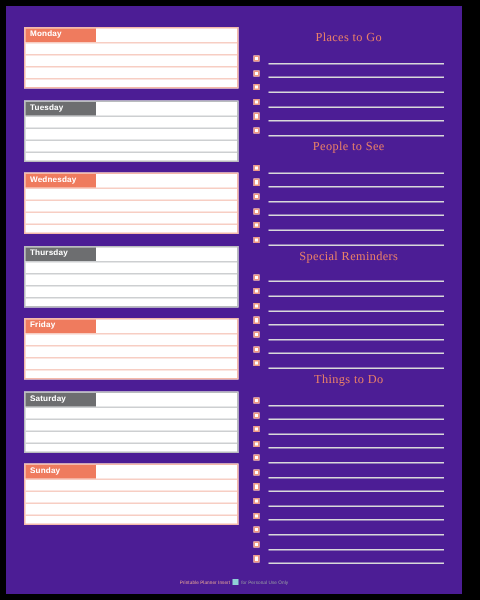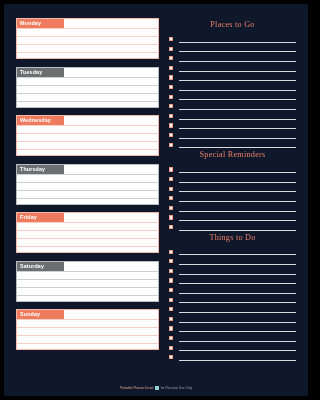--- a/index.html
+++ b/index.html
@@ -17,21 +17,21 @@
     display: flex;
     align-items: center;
     justify-content: center;
   }
 
   
   #planner-page {
     position: relative;
     width: 304px;
     height: 392px;
-    background: #0f172a;
+    background: #4c1d95;
     overflow: hidden;
   }
 
   #page-body {
     position: absolute;
     left: 0;
     top: 0;
     width: 304px;
     height: 392px;
     display: flex;
@@ -300,20 +300,21 @@
           <div class="list-row">
             <span class="list-checkbox"></span>
             <span class="list-line"></span>
           </div>
           <div class="list-row">
             <span class="list-checkbox"></span>
             <span class="list-line"></span>
           </div>
         </div>
         <div class="list-section">
+          <div class="section-title">People to See</div>
           <div class="list-row">
             <span class="list-checkbox"></span>
             <span class="list-line"></span>
           </div>
           <div class="list-row">
             <span class="list-checkbox"></span>
             <span class="list-line"></span>
           </div>
           <div class="list-row">
             <span class="list-checkbox"></span>

